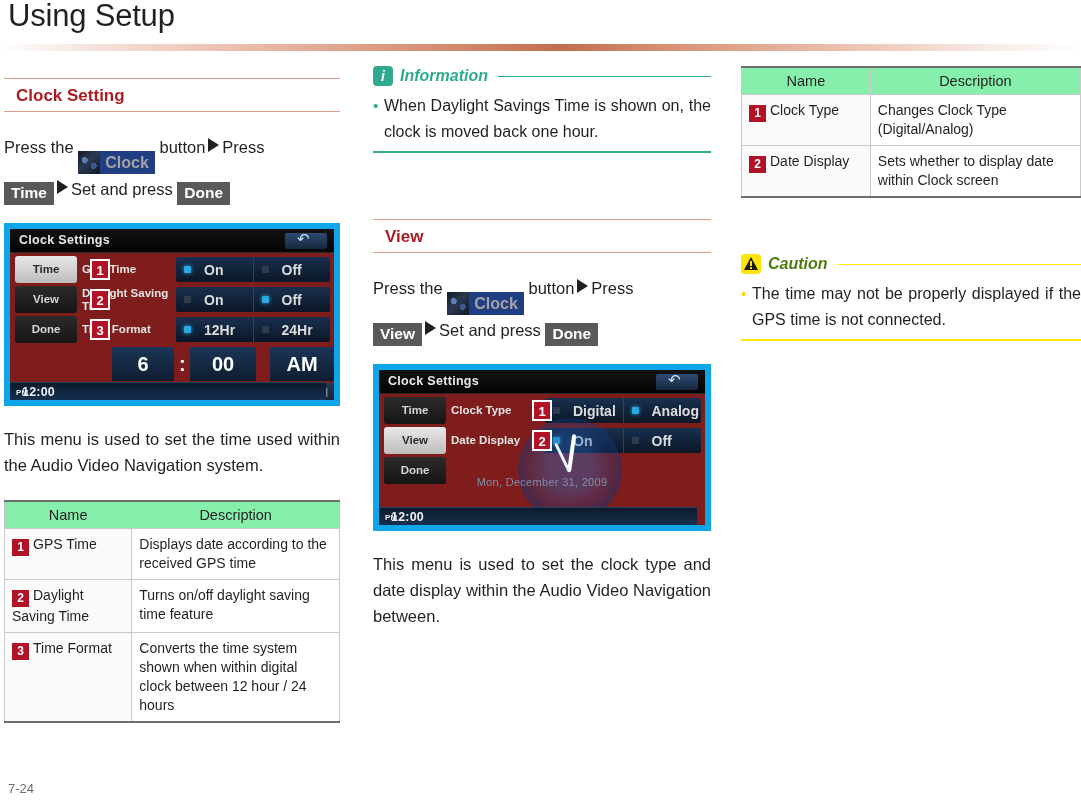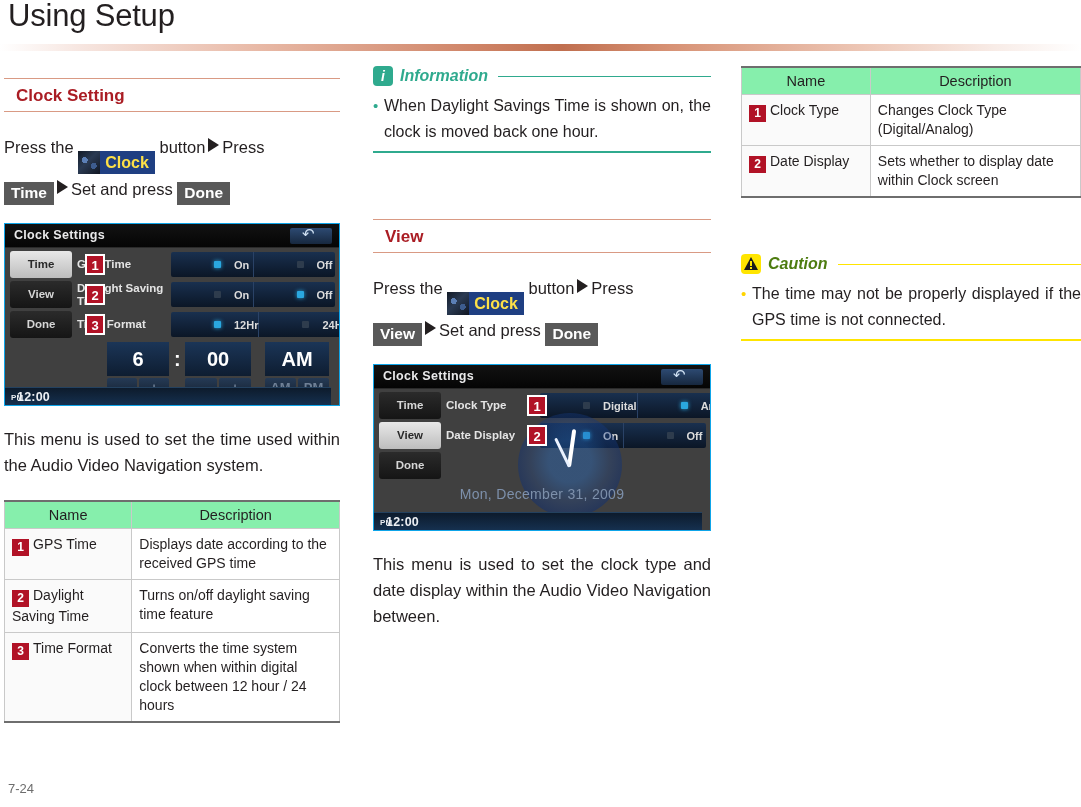--- a/index.html
+++ b/index.html
@@ -62,36 +62,36 @@
   .clock-ico {
     display:inline-block; vertical-align:top;
     width:22px; height:23px;
     background:
       radial-gradient(circle at 30% 40%, #5b7fb5 0 3px, transparent 3px),
       radial-gradient(circle at 72% 65%, #3d5c8e 0 3px, transparent 3px),
       linear-gradient(135deg,#121a26 0%, #2a3a52 45%, #101622 100%);
   }
   .clock-lbl {
     display:inline-block; vertical-align:top;
-    background:#1f3f82; color:#fde047; font-weight:bold;
+    background:#1f3f82; color:#a3a3a3; font-weight:bold;
     font-size:16px; line-height:23px; height:23px;
     padding:0 6px 0 5px;
   }
   .tri {
     display:inline-block; width:0; height:0; vertical-align:1px;
     border-left:11px solid #231f20;
     border-top:7px solid transparent;
     border-bottom:7px solid transparent;
     margin:0 3px;
   }
 
   
   .shot {
     position:relative; width:100%;
-    background:#404040; border:1px solid #0ea5e9;
+    background:#7f1d1d; border:6px solid #0ea5e9;
     overflow:hidden;
   }
   .shot-1 { height:183px; margin-top:18px; }
   .shot-2 { height:167px; margin-top:18px; }
 
   .shot-head {
     position:absolute; left:0; top:0; right:0; height:24px;
     background:linear-gradient(to bottom,#121212,#050505);
     border-bottom:1px solid #2a2a2a;
   }
@@ -130,22 +130,22 @@
     font-size:11.5px; font-weight:bold; line-height:13px;
     padding-left:2px;
   }
   .drow-opts {
     flex:1; display:flex; height:25px;
     background:linear-gradient(to bottom,#19304f,#0b1626);
     border:1px solid #203css; border-radius:2px;
   }
   .opt {
     flex:1; display:flex; align-items:center; justify-content:flex-start;
-    color:#dcdcdc; font-size:11px; font-weight:bold;
-    border-right:1px solid #2a4266; position:relative;padding-left:35px;
+    color:#dcdcdc; font-size:14px; font-weight:bold;
+    border-right:1px solid #2a4266; position:relative;
   }
   .opt:last-child { border-right:none; }
   .dot {
     width:7px; height:7px; margin:0 13px 0 8px; border-radius:1px;
     background:#2e3c4d; flex:0 0 7px;
   }
   .dot.on { background:#2aa8e0; box-shadow:0 0 4px #2aa8e0; }
 
   .badge-n {
     position:absolute; width:20px; height:21px;
@@ -178,22 +178,22 @@
     transform:rotate(8deg); transform-origin:50% 100%;
     border-radius:2px;
   }
   .clockface:after {
     content:""; position:absolute; left:50px; top:22px;
     width:3px; height:32px; background:#eaf2ff;
     transform:rotate(-26deg); transform-origin:50% 100%;
     border-radius:2px;
   }
   .clockdate {
-    position:absolute; left:0; right:0; bottom:28px; text-align:center;
-    color:#7d90ab; font-size:14px; letter-spacing:.3px;
+    position:absolute; left:0; right:0; bottom:37px; text-align:center;
+    color:#7d90ab; font-size:11px; letter-spacing:.3px;
   }
 
   
   .picker { position:absolute; left:70px; right:4px; top:118px; bottom:20px; }
   .pk-cell {
     position:absolute; top:0; height:34px;
     background:linear-gradient(to bottom,#1b3557,#0e1d31);
     color:#fff; font-size:20px; font-weight:bold;
     text-align:center; line-height:34px;
   }

